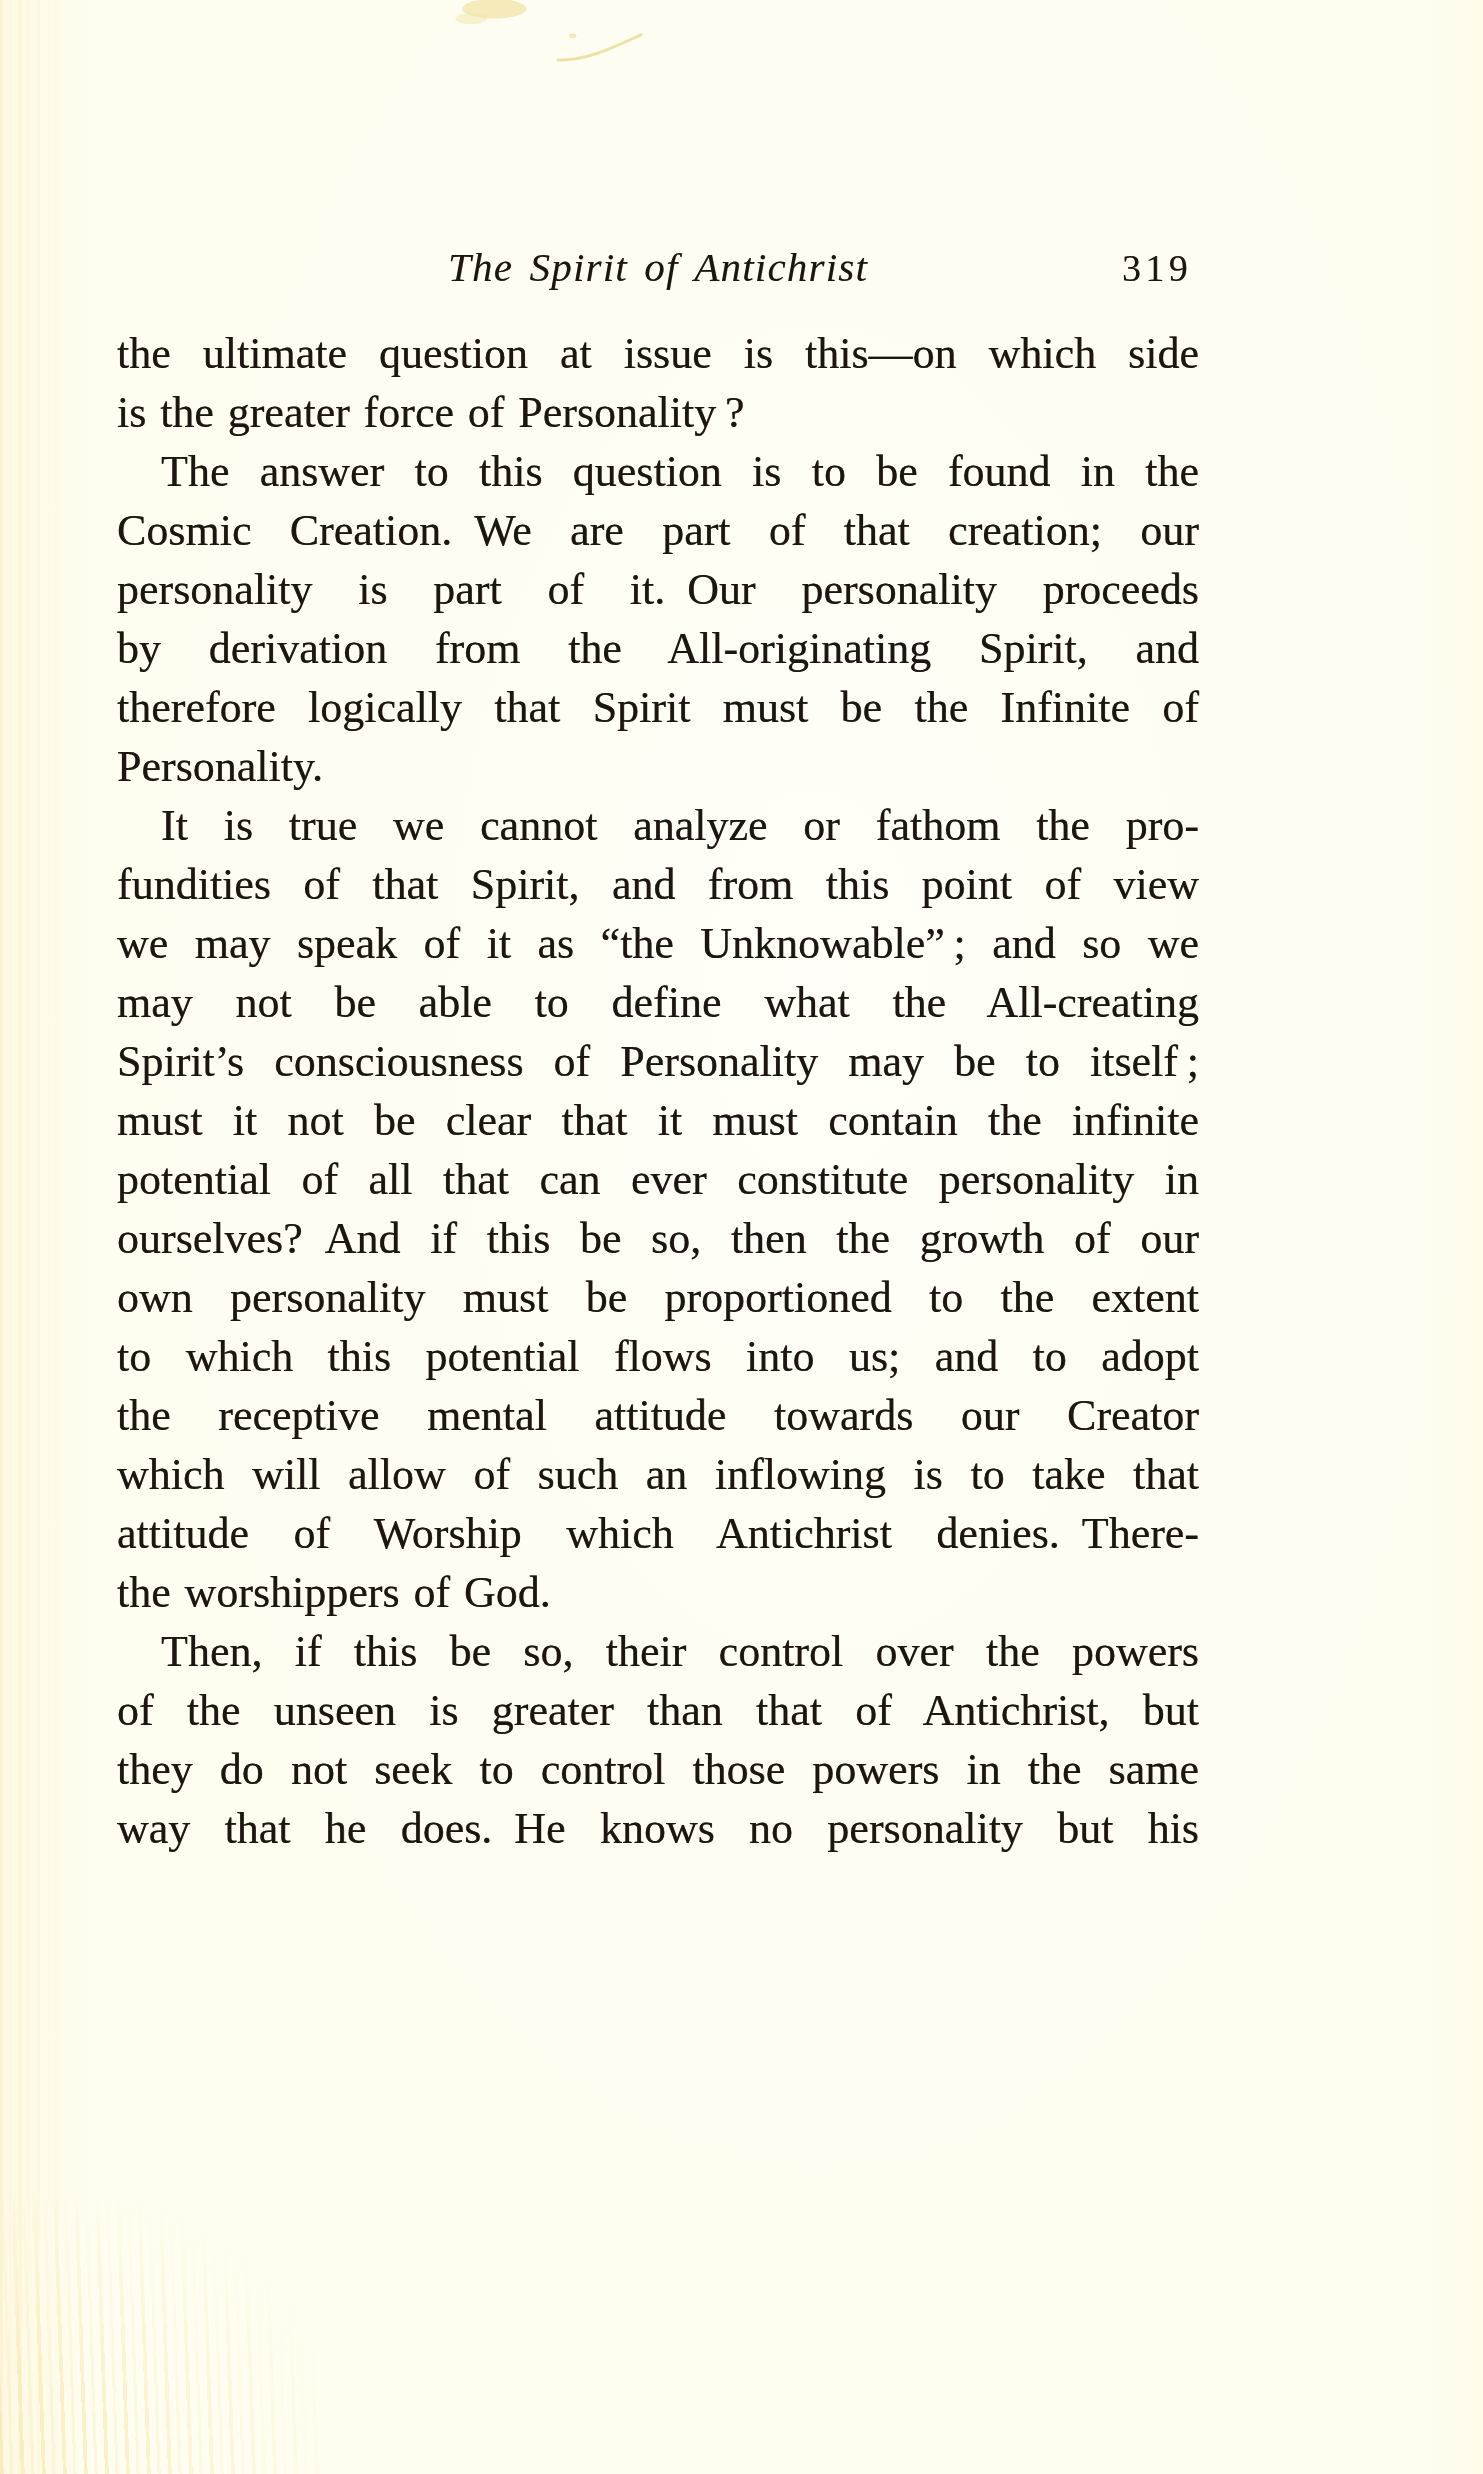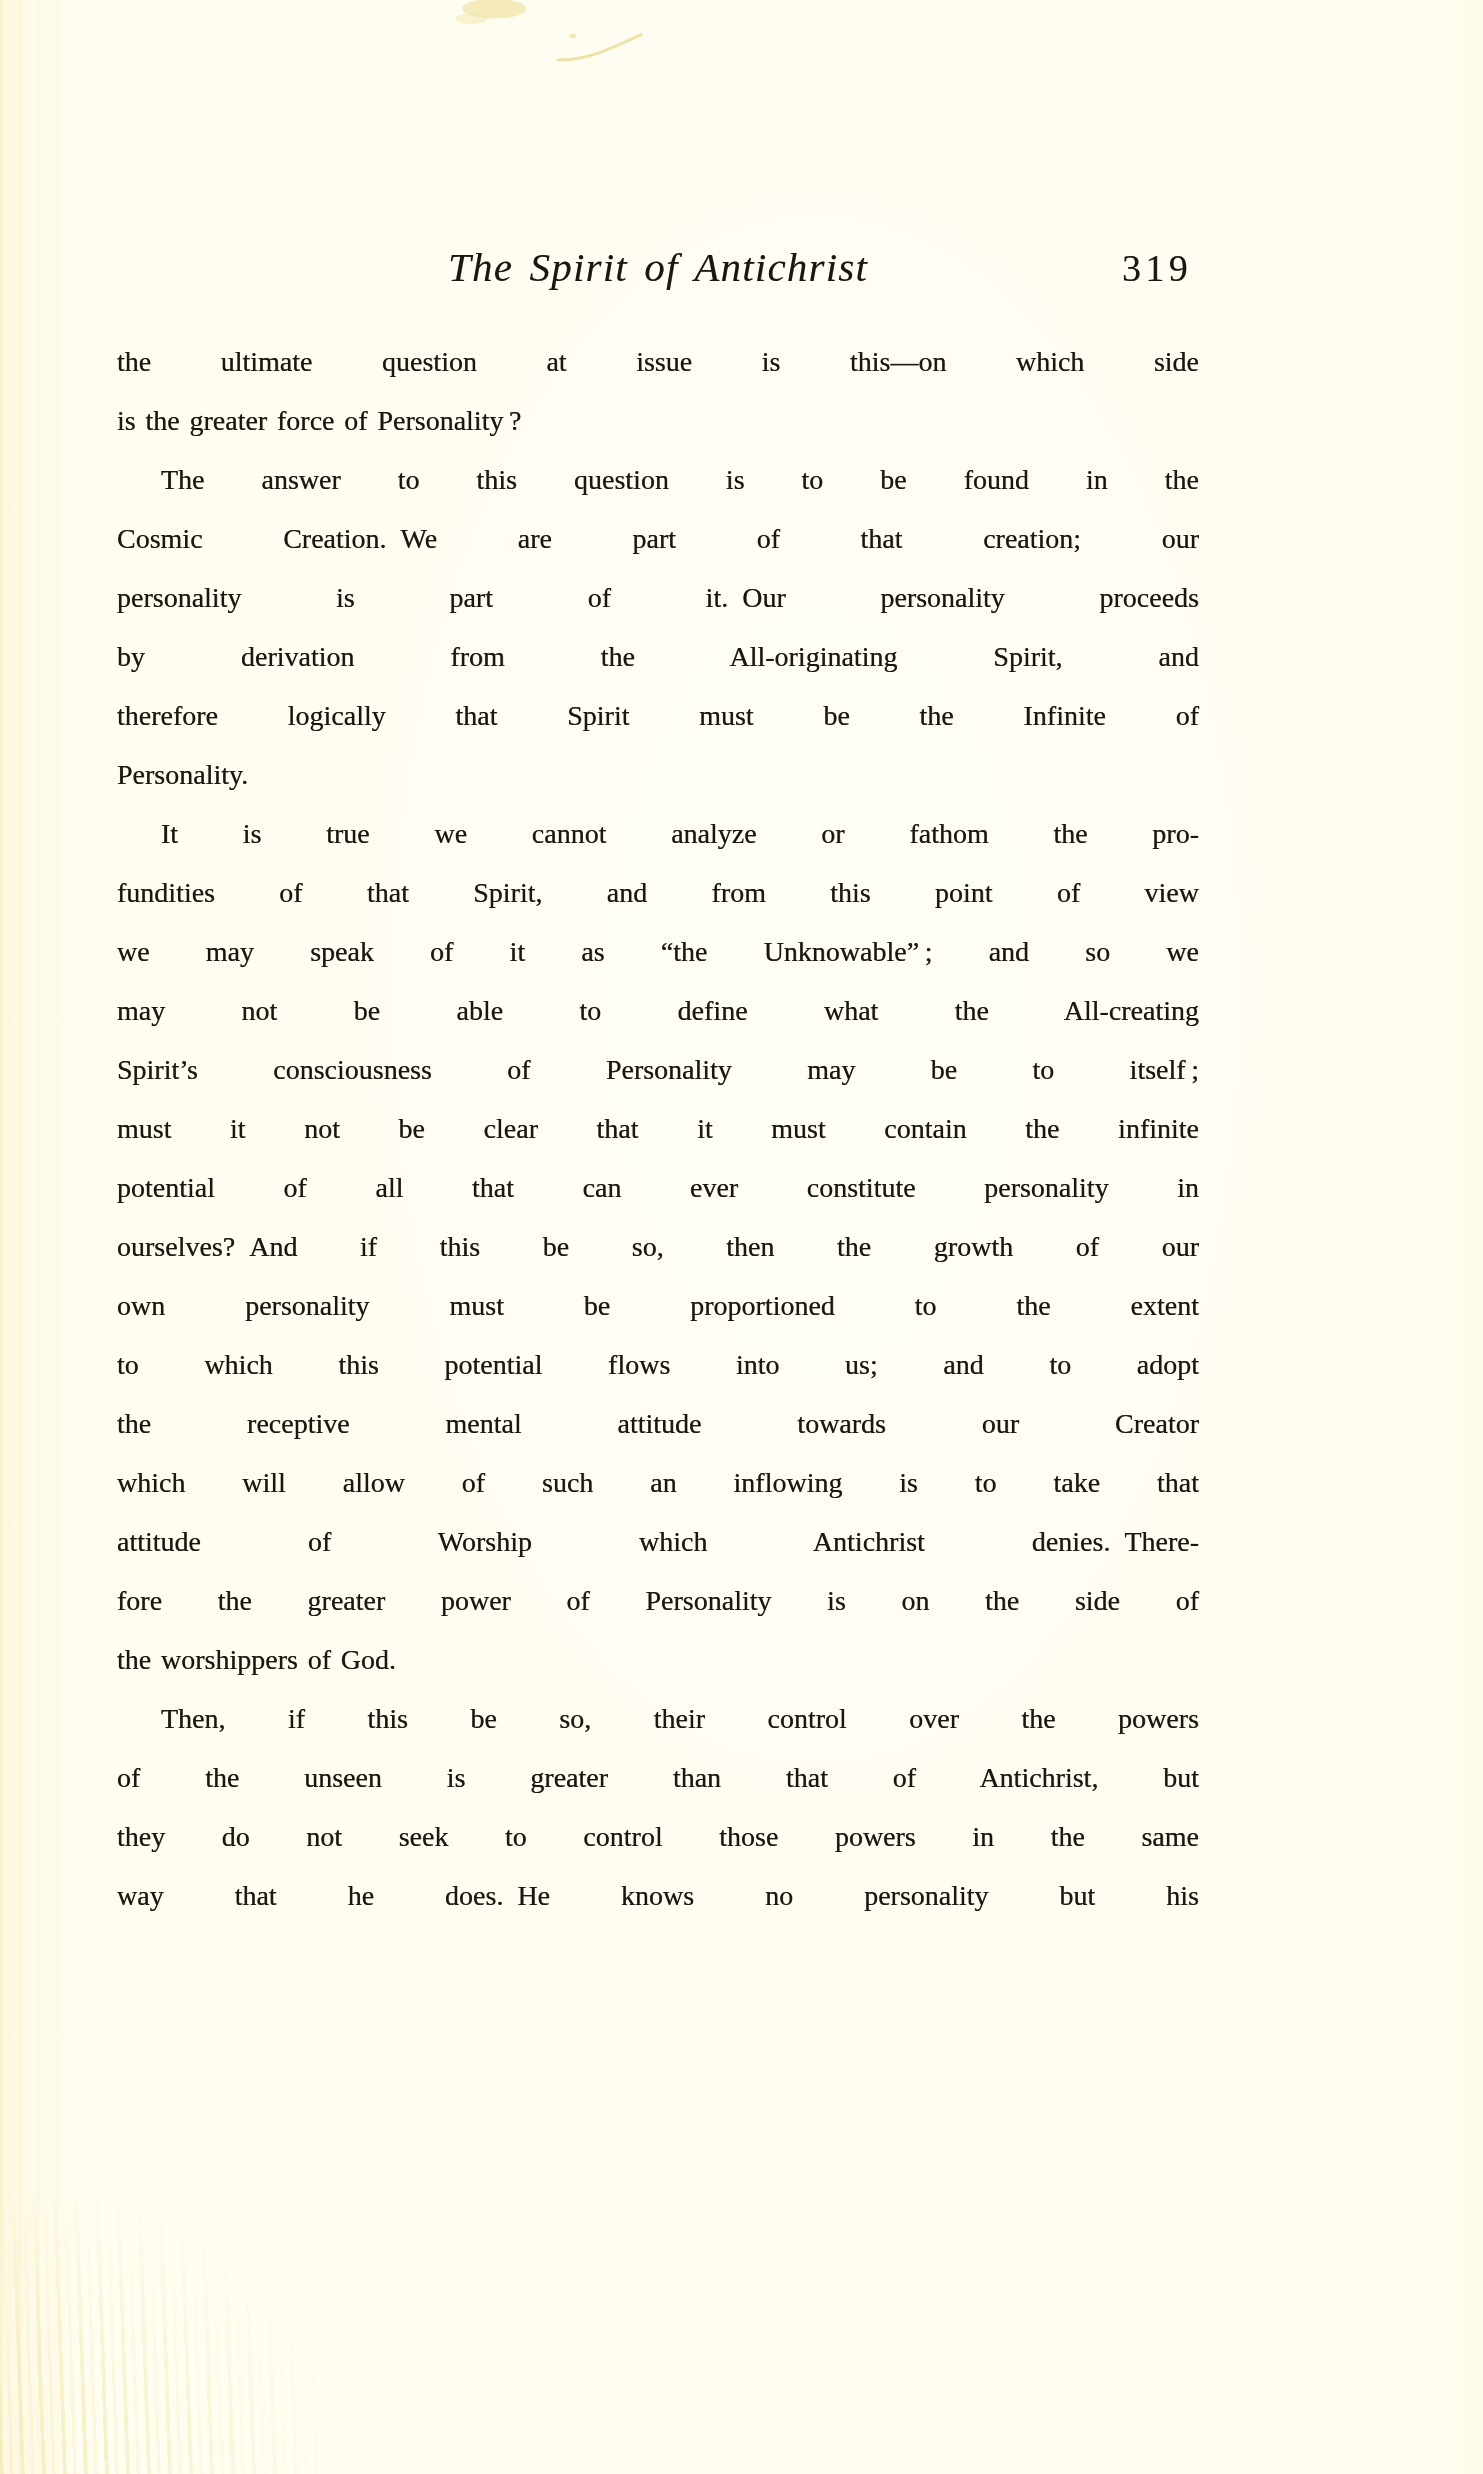--- a/index.html
+++ b/index.html
@@ -54,22 +54,22 @@
   }
   .page-number{
     position:absolute;left:1112px;top:246px;width:90px;
     text-align:center;
     font-size:38px;
     color:var(--ink);
     letter-spacing:4.3px;
     text-shadow:0.3px 0.3px 0.4px rgba(30,20,10,.45);
   }
   .text-block{
-    position:absolute;left:117px;top:332px;width:1082px;
-    font-size:28px;
+    position:absolute;left:117px;top:324px;width:1082px;
+    font-size:44px;
     line-height:59px;
     color:var(--ink);
     word-spacing:2.8px;
     text-shadow:0.3px 0.3px 0.3px rgba(28,19,9,.5), -0.2px 0 0.2px rgba(28,19,9,.3);
   }
   .line{
     text-align:justify;
     text-align-last:justify;
     white-space:normal;
   }
@@ -115,21 +115,20 @@
       <div class="line">may not be able to define what the All-creating</div>
       <div class="line">Spirit’s consciousness of Personality may be to itself ;</div>
       <div class="line">must it not be clear that it must contain the infinite</div>
       <div class="line">potential of all that can ever constitute personality in</div>
       <div class="line">ourselves? And if this be so, then the growth of our</div>
       <div class="line">own personality must be proportioned to the extent</div>
       <div class="line">to which this potential flows into us; and to adopt</div>
       <div class="line">the receptive mental attitude towards our Creator</div>
       <div class="line">which will allow of such an inflowing is to take that</div>
       <div class="line">attitude of Worship which Antichrist denies. There-</div>
-      <div class="line">fore the greater power of Personality is on the side of</div>
       <div class="line end">the worshippers of God.</div>
       <div class="line indent">Then, if this be so, their control over the powers</div>
       <div class="line">of the unseen is greater than that of Antichrist, but</div>
       <div class="line">they do not seek to control those powers in the same</div>
       <div class="line">way that he does. He knows no personality but his</div>
     </div>
 
 </div>
 
 

